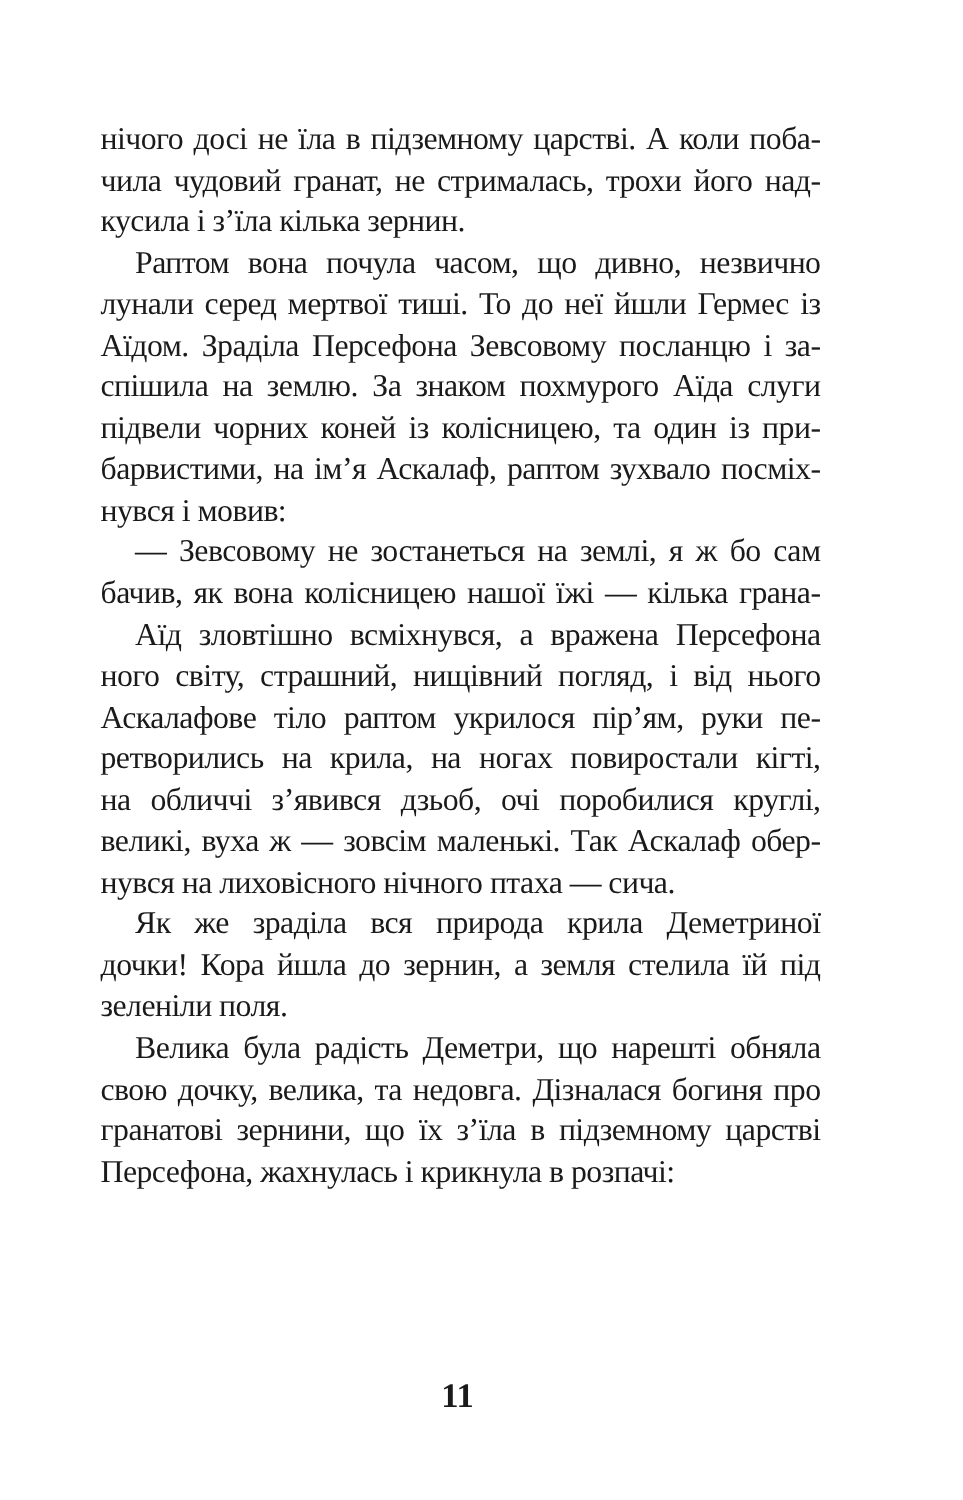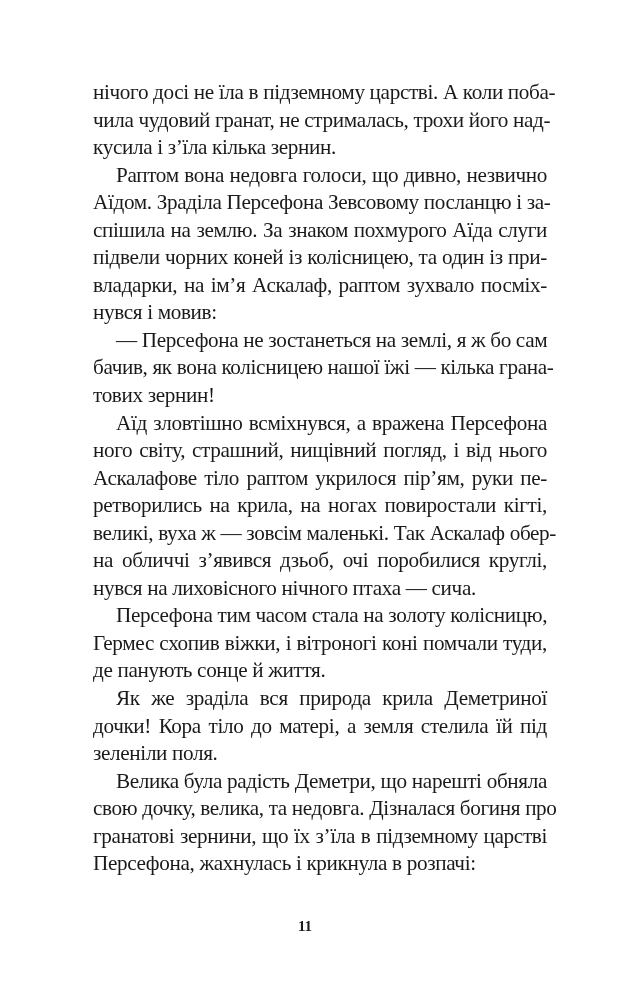--- a/index.html
+++ b/index.html
@@ -3,74 +3,69 @@
 <meta charset="utf-8">
 <style>
   html, body { margin: 0; padding: 0; background: #ffffff; }
   body { width: 642px; height: 1000px; position: relative; overflow: hidden; }
   .page {
     position: absolute; left: 67px; top: 79px; width: 480px;
     font-family: "Liberation Serif", "DejaVu Serif", serif;
     font-size: 21.2px; line-height: 27.55px; color: #1a1a1a;
     letter-spacing: -0.35px;
   }
-  .line { display: block; white-space: nowrap; text-align: justify; text-align-last: justify; height: 27.55px; overflow: visible; margin-left: 26px; }
+  .line { display: block; white-space: nowrap; text-align: justify; text-align-last: justify; height: 27.55px; overflow: visible; }
   .line.last { text-align-last: left; }
   .line.indent { padding-left: 23px; }
   .page-number {
     position: absolute; left: 0; width: 610px; top: 918px; text-align: center;
     font-family: "Liberation Serif", "DejaVu Serif", serif;
-    font-weight: bold; font-size: 15px; color: #1a1a1a;
+    font-weight: bold; font-size: 23px; color: #1a1a1a;
   }
 </style>
 </head>
 <body>
 
 <div class="page">
 
   <div>
     <span class="line">нічого досі не їла в підземному царстві. А коли поба-</span>
     <span class="line">чила чудовий гранат, не стрималась, трохи його над-</span>
     <span class="line last">кусила і з’їла кілька зернин.</span>
   </div>
 
   <div>
-    <span class="line indent">Раптом вона недовга голоси, що дивно, незвично</span>
+    <span class="line indent">Раптом вона почула часом, що дивно, незвично</span>
+    <span class="line">лунали серед мертвої тиші. То до неї йшли Гермес із</span>
     <span class="line">Аїдом. Зраділа Персефона Зевсовому посланцю і за-</span>
     <span class="line">спішила на землю. За знаком похмурого Аїда слуги</span>
     <span class="line">підвели чорних коней із колісницею, та один із при-</span>
-    <span class="line">владарки, на ім’я Аскалаф, раптом зухвало посміх-</span>
+    <span class="line">барвистими, на ім’я Аскалаф, раптом зухвало посміх-</span>
     <span class="line last">нувся і мовив:</span>
   </div>
 
   <div>
-    <span class="line indent">— Персефона не зостанеться на землі, я ж бо сам</span>
+    <span class="line indent">— Зевсовому не зостанеться на землі, я ж бо сам</span>
     <span class="line">бачив, як вона колісницею нашої їжі — кілька грана-</span>
-    <span class="line last">тових зернин!</span>
   </div>
 
   <div>
     <span class="line indent">Аїд зловтішно всміхнувся, а вражена Персефона</span>
     <span class="line">ного світу, страшний, нищівний погляд, і від нього</span>
     <span class="line">Аскалафове тіло раптом укрилося пір’ям, руки пе-</span>
     <span class="line">ретворились на крила, на ногах повиростали кігті,</span>
+    <span class="line">на обличчі з’явився дзьоб, очі поробилися круглі,</span>
     <span class="line">великі, вуха ж — зовсім маленькі. Так Аскалаф обер-</span>
-    <span class="line">на обличчі з’явився дзьоб, очі поробилися круглі,</span>
     <span class="line last">нувся на лиховісного нічного птаха — сича.</span>
   </div>
 
-  <div>
-    <span class="line indent">Персефона тим часом стала на золоту колісницю,</span>
-    <span class="line">Гермес схопив віжки, і вітроногі коні помчали туди,</span>
-    <span class="line last">де панують сонце й життя.</span>
-  </div>
 
   <div>
     <span class="line indent">Як же зраділа вся природа крила Деметриної</span>
-    <span class="line">дочки! Кора тіло до матері, а земля стелила їй під</span>
+    <span class="line">дочки! Кора йшла до зернин, а земля стелила їй під</span>
     <span class="line last">зеленіли поля.</span>
   </div>
 
   <div>
     <span class="line indent">Велика була радість Деметри, що нарешті обняла</span>
     <span class="line">свою дочку, велика, та недовга. Дізналася богиня про</span>
     <span class="line">гранатові зернини, що їх з’їла в підземному царстві</span>
     <span class="line last">Персефона, жахнулась і крикнула в розпачі:</span>
   </div>
 </div>

